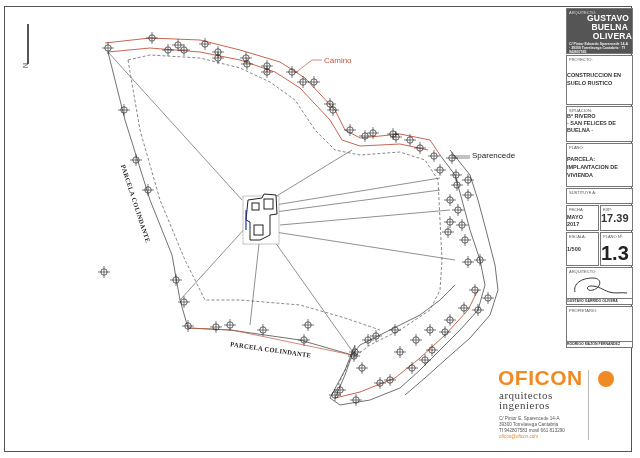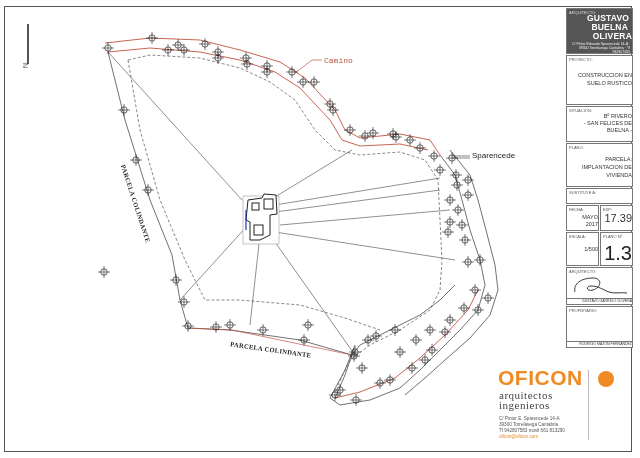--- a/index.html
+++ b/index.html
@@ -3,27 +3,27 @@
 <meta charset="utf-8">
 <style>
   html, body { margin:0; padding:0; background:#ffffff; }
   body { width:640px; height:458px; position:relative; overflow:hidden; font-family:"Liberation Sans", sans-serif; }
   .sheet { position:absolute; left:4px; top:6px; width:628px; height:446px; border:1.5px solid #555; box-sizing:border-box; background:#fff; }
   svg.plan { position:absolute; left:0; top:0; }
   .north { position:absolute; left:22px; top:24px; width:12px; height:60px; }
   .north .bar { position:absolute; left:5px; top:0; width:1.5px; height:40px; background:#555; }
   .north .lbl { position:absolute; left:1px; top:38px; font-size:7px; color:#444; transform:rotate(90deg); font-family:"Liberation Sans", sans-serif; }
   .label { position:absolute; font-size:8px; color:#222; white-space:nowrap; }
-  .label.red { color:#c0553f;font-family:Liberation Mono, monospace; }
+  .label.red { color:#c0553f; }
   .parcela { position:absolute; font-family:"Liberation Serif", serif; font-weight:bold; font-size:6.5px; color:#222; white-space:nowrap; letter-spacing:0.3px; }
   
   .tb { position:absolute; left:565px; top:8px; width:67px; border-left:1px solid #666; }
   .cell { position:absolute; border:1px solid #777; box-sizing:border-box; background:#fff; }
   .cap { position:absolute; left:2px; top:1px; font-size:4px; color:#555; text-transform:uppercase; }
-  .body { position:absolute; left:0; right:0; text-align:right; font-size:5.5px; color:#333; line-height:7px; }
+  .body { position:absolute; left:0; right:0; text-align:left; font-size:5.5px; color:#333; line-height:7px;font-weight:bold; }
   .brand { background:#555; color:#fff; }
   .brand .name { font-weight:bold; font-size:8.5px; line-height:9px; color:#fff; letter-spacing:0.2px; }
   .big { font-size:20px; color:#222; line-height:20px; }
   .mid { font-size:11px; color:#333; }
   .logo { position:absolute; left:498px; top:366px; width:130px; height:85px; }
   .logo .oficon { position:absolute; left:0; top:0; font-size:21px; font-weight:bold; color:#f08a24; letter-spacing:0.5px;text-align:right; }
   .logo .sub1, .logo .sub2 { position:absolute; left:1px; font-size:11px; color:#444; letter-spacing:0.5px;font-family:Liberation Serif, serif; }
   .logo .sub1 { top:23px; } .logo .sub2 { top:33px; }
   .logo .addr { position:absolute; left:1px; font-size:4.6px; color:#555; line-height:5.5px; }
   .logo .mail { color:#e08a30; }

